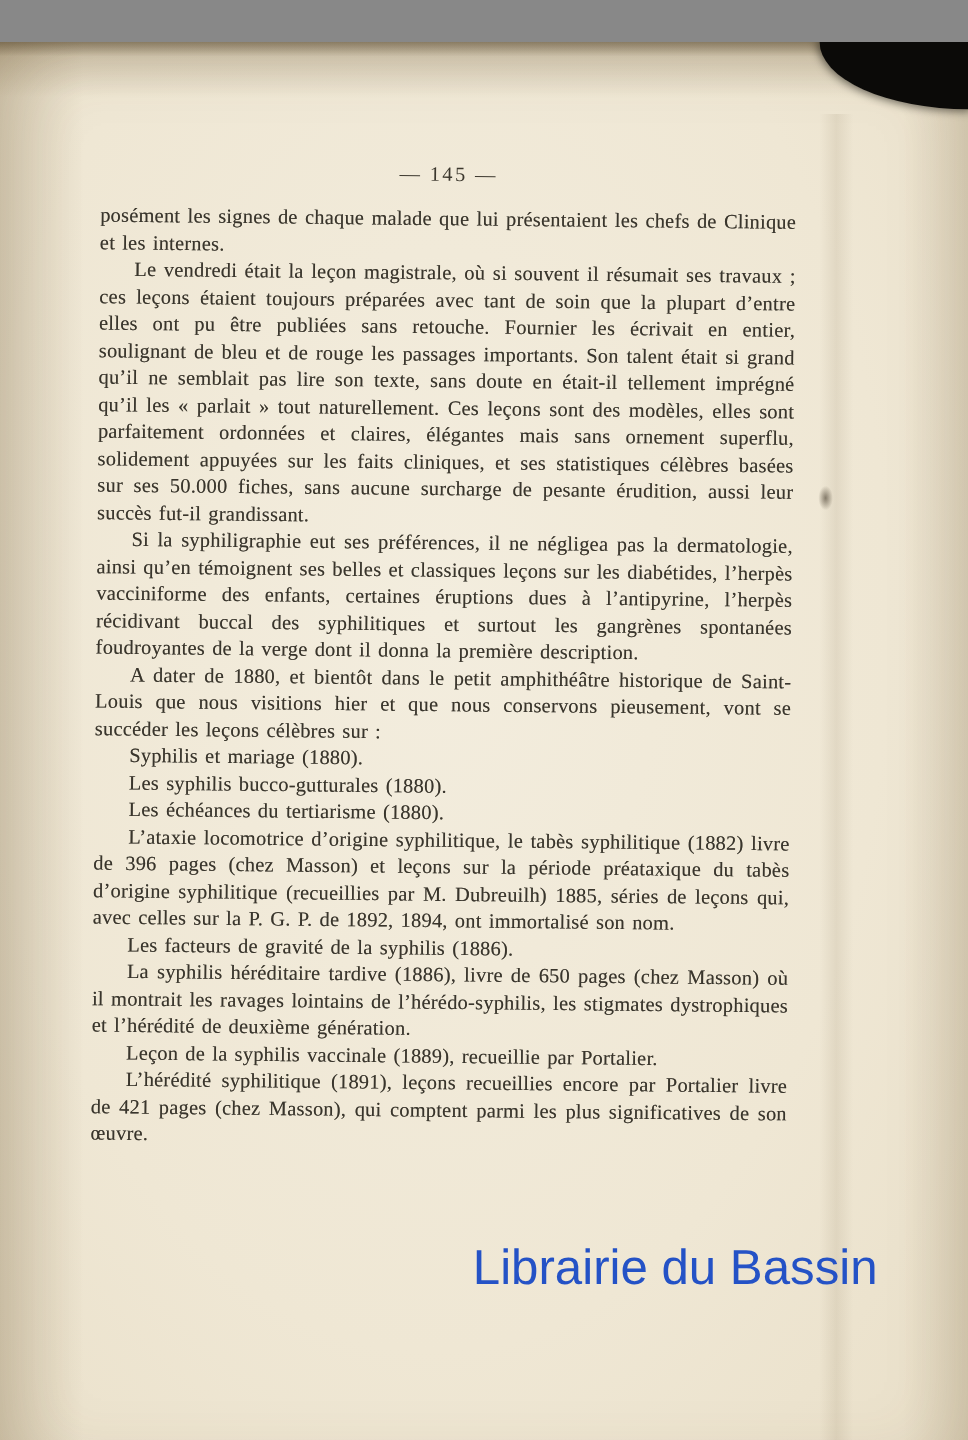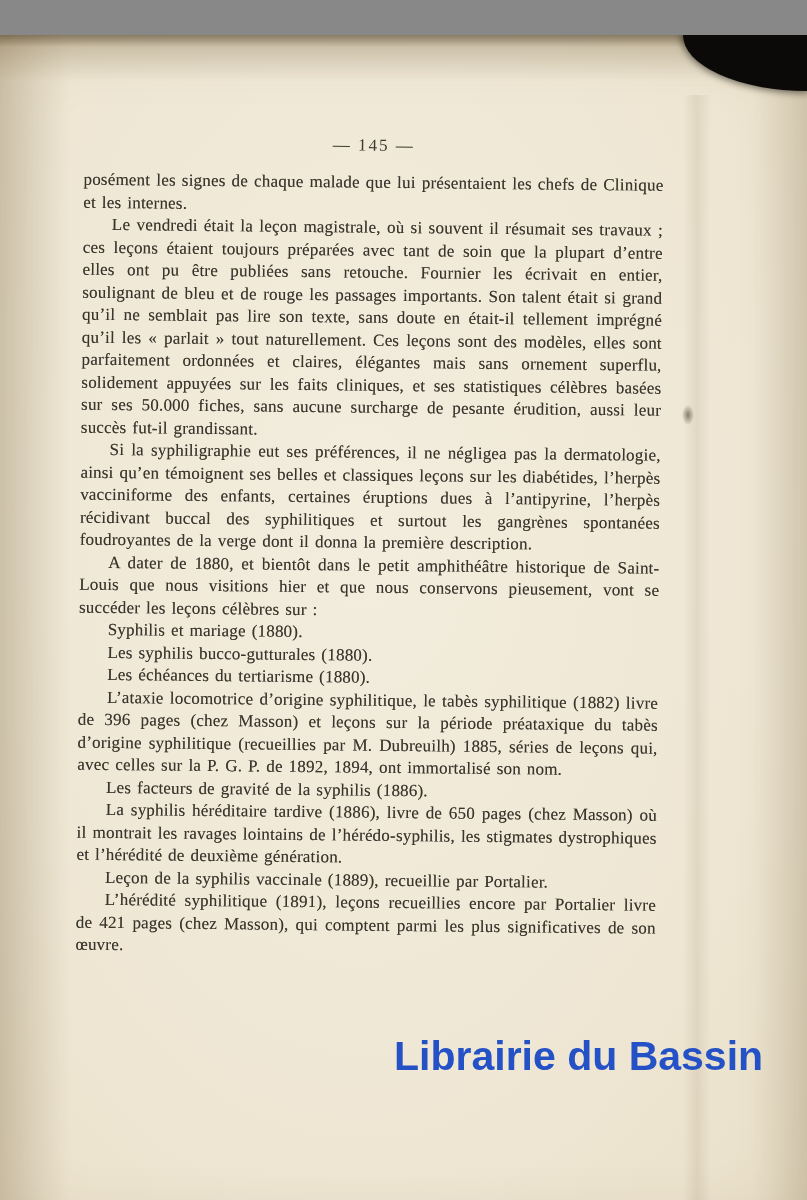--- a/index.html
+++ b/index.html
@@ -84,21 +84,21 @@
   }
   .para.indent {
     text-indent: 1.7em;
   }
   .watermark {
     position: absolute;
     left: 394px;
     top: 998px;
     font-family: "Liberation Sans", sans-serif;
     font-size: 41px;
-    font-weight: 700;
+    font-weight: 400;
     color: #2452c6;
     white-space: nowrap;
   }
 </style>
 </head>
 <body>
 
 <div class="page">
 
   <div class="top-shade"></div>

